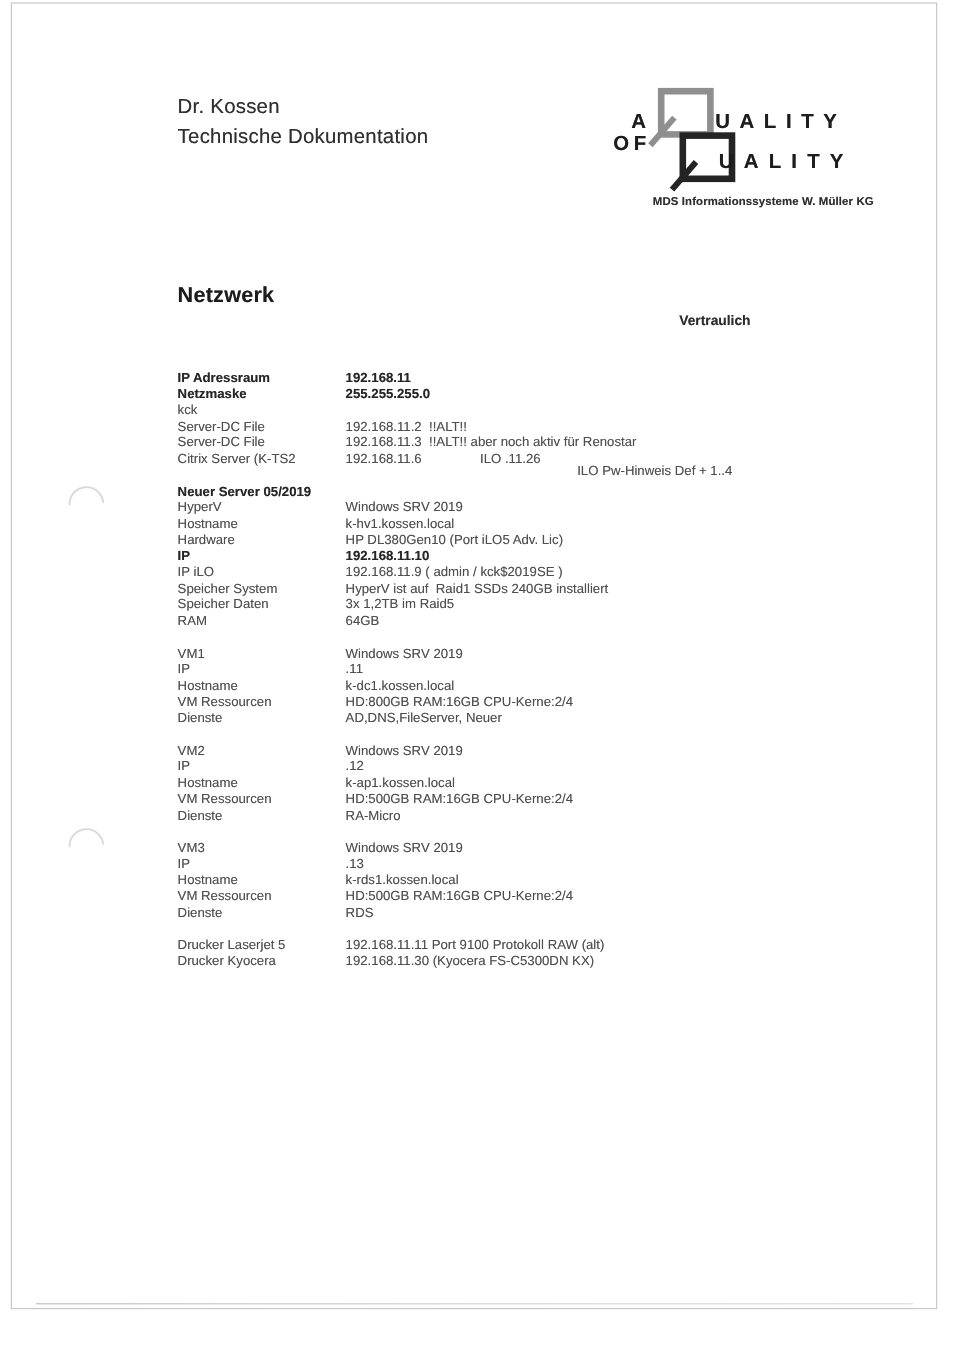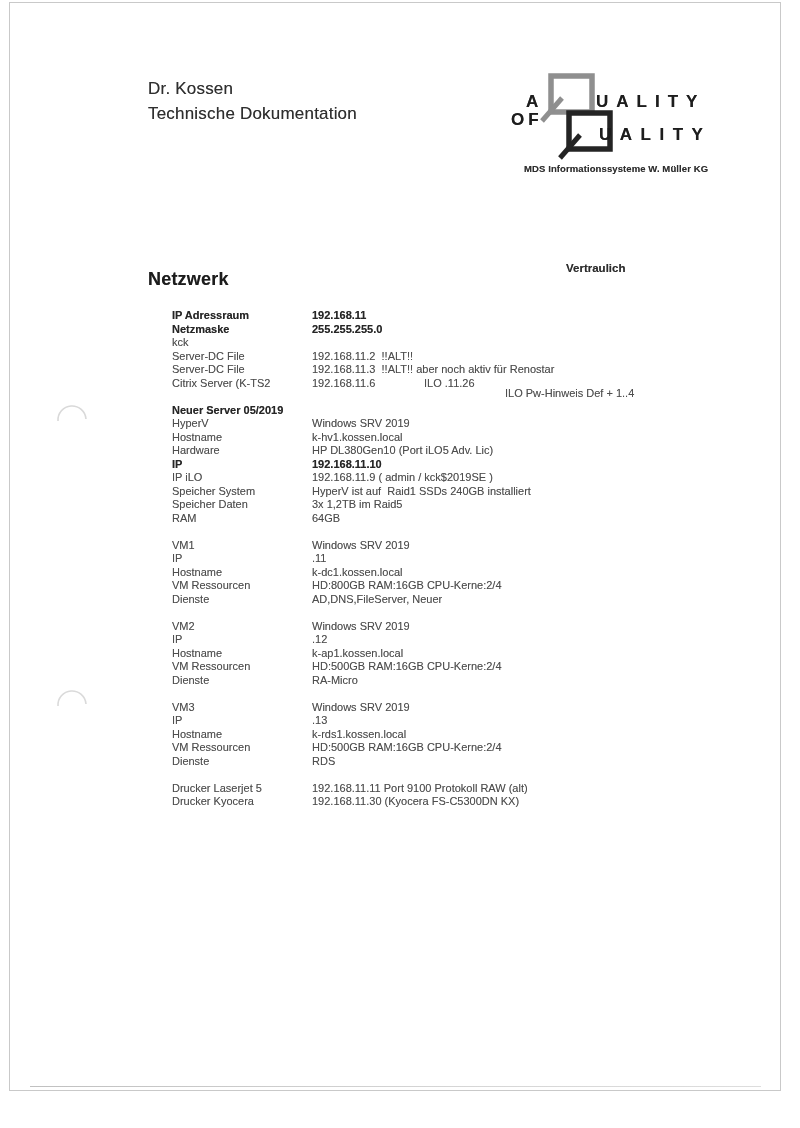--- a/index.html
+++ b/index.html
@@ -40,45 +40,45 @@
   .logo .ltxt {
     position: absolute;
     font-weight: 700; font-size: 17px; color: #1d1d1d;
     text-shadow: 0 0 0.5px rgba(0,0,0,0.6);
   }
   .logo .a-prefix   { left: 21px; top: 27px; letter-spacing: 2px; }
   .logo .top-rest   { left: 91px; top: 27px; letter-spacing: 8px; }
   .logo .of-prefix  { left: 6px;  top: 45px; letter-spacing: 4px; }
   .logo .bot-rest   { left: 94px; top: 60px; letter-spacing: 8.5px; }
   .company-line {
-    position: absolute; left: 524px; top: 163px;
+    position: absolute; left: 544px; top: 163px;
     font-size: 9.5px; font-weight: 700; color: #2e2e2e;
     letter-spacing: 0.1px;
     text-shadow: 0 0 0.4px rgba(40,40,40,0.5);
   }
   
   .doc-title {
-    position: absolute; left: 148px; top: 269px;
+    position: absolute; left: 148px; top: 236px;
     font-size: 18px; font-weight: 700; color: #1c1c1c;
     letter-spacing: 0.2px;
     text-shadow: 0 0 0.5px rgba(0,0,0,0.5);
   }
   .classification {
     position: absolute; left: 566px; top: 262px;
     font-size: 11.5px; font-weight: 700; color: #2d2d2d;
     text-shadow: 0 0 0.4px rgba(40,40,40,0.5);
   }
   
   #content {
     position: absolute; left: 148px; top: 309px;
     width: 620px;
     font-size: 11px; line-height: 13.5px;
   }
   .section { margin-bottom: 13.5px; }
-  .row { position: relative; white-space: nowrap; color: #4e4e4e; text-shadow: 0 0 0.4px rgba(80,80,80,0.45); margin-left: 24px; }
+  .row { position: relative; white-space: nowrap; color: #4e4e4e; text-shadow: 0 0 0.4px rgba(80,80,80,0.45); }
   .row.bold { color: #262626; font-weight: 700; text-shadow: 0 0 0.4px rgba(20,20,20,0.5); }
   .lab { display: inline-block; width: 140px; vertical-align: top; }
   .val { display: inline-block; white-space: pre; vertical-align: top; }
   .c2 { position: absolute; left: 252px; top: 0; white-space: pre; }
   .c3 { position: absolute; left: 333px; top: 10px; white-space: pre; }
 </style>
 </head>
 <body>
 
 <div class="page-frame"></div>

